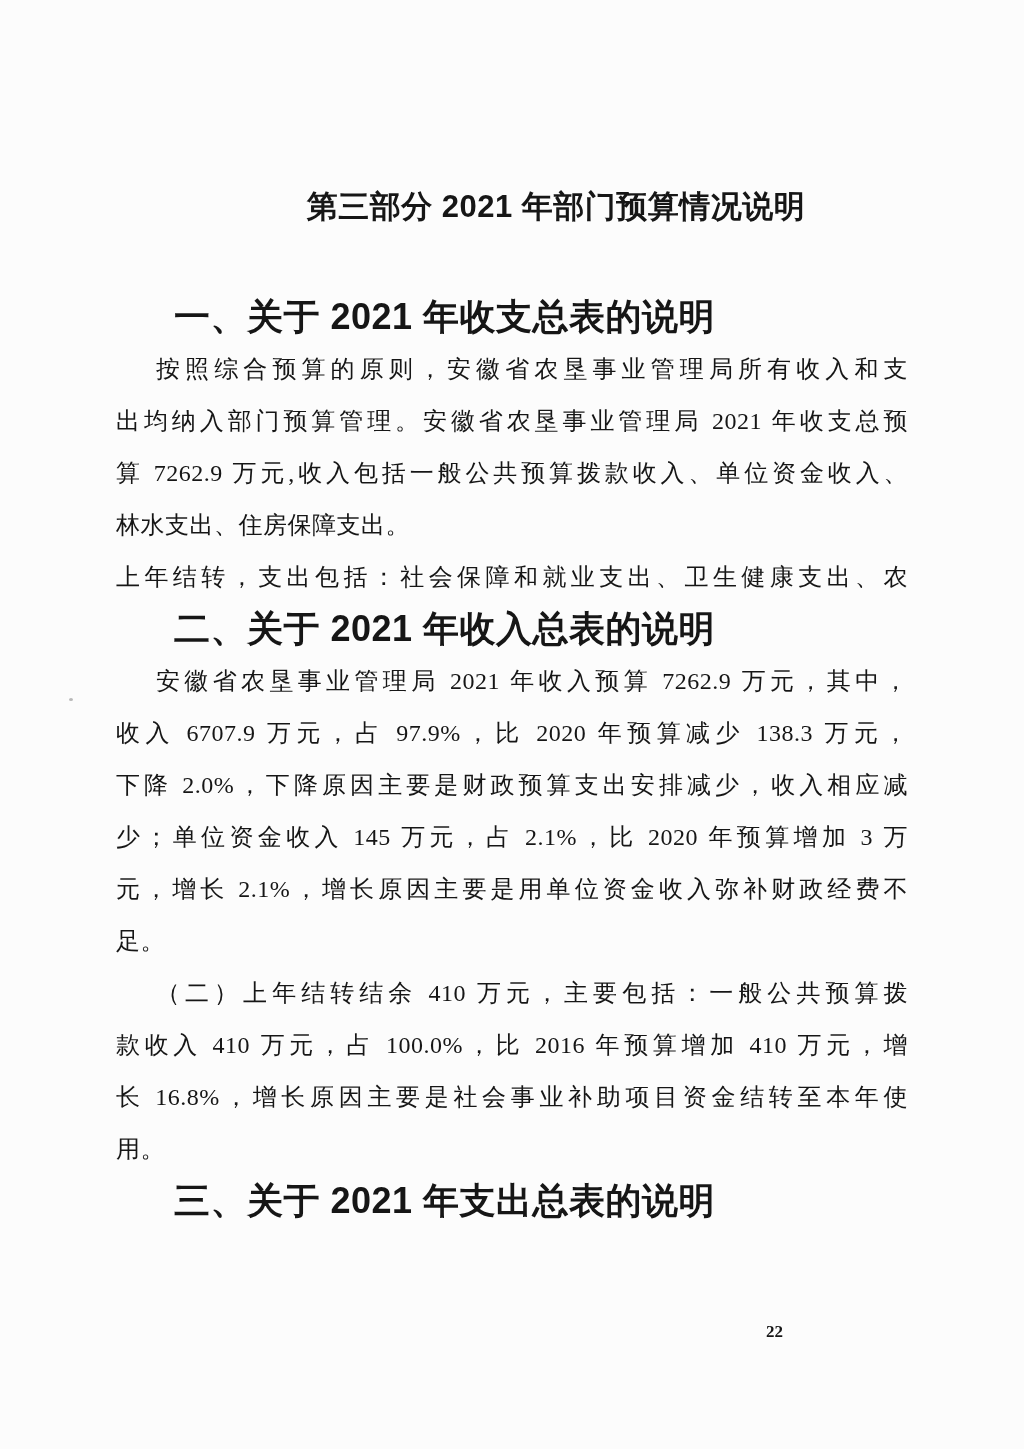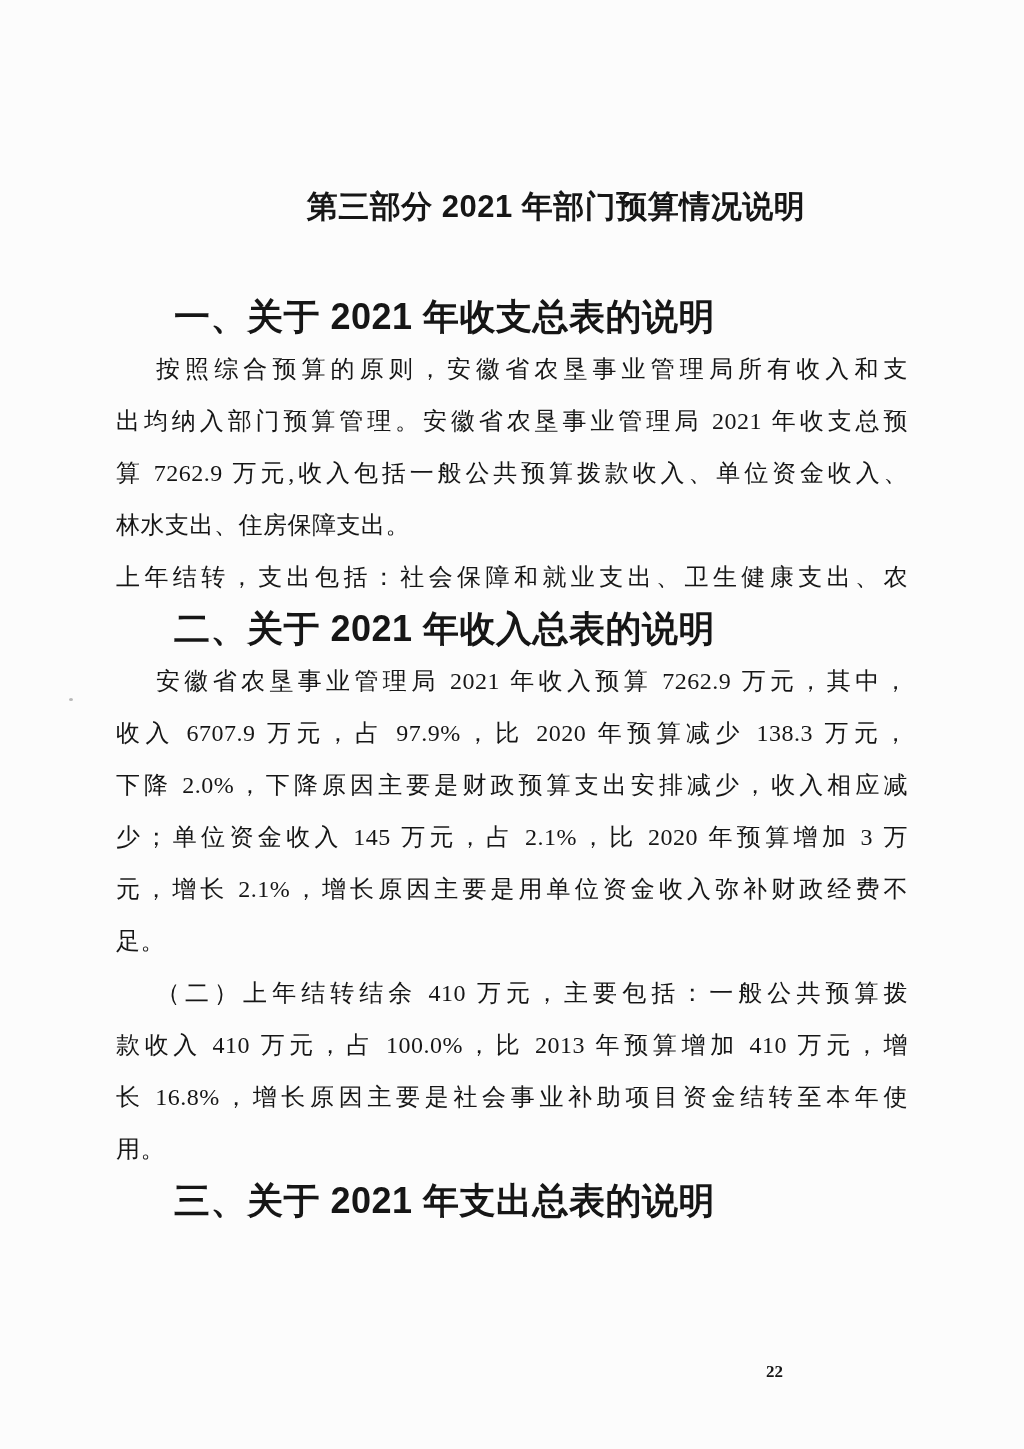--- a/index.html
+++ b/index.html
@@ -57,21 +57,20 @@
     white-space: nowrap;
   }
   .page-number {
     position: absolute;
     left: 766px;
     top: 1320px;
     font-family: "Liberation Serif", "DejaVu Serif", serif;
     font-weight: 700;
     font-size: 17px;
     line-height: 24px;
-    margin-top: 40px;
   }
   .scan-speck {
     position: absolute;
     left: 69px;
     top: 698px;
     width: 4px;
     height: 3px;
     background: #b9b9b9;
     border-radius: 50%;
   }
@@ -90,21 +89,21 @@
       <div class="line body">林水支出、住房保障支出。</div>
       <div class="line body justify">上年结转，支出包括：社会保障和就业支出、卫生健康支出、农</div>
       <div class="line heading">二、关于 2021 年收入总表的说明</div>
       <div class="line body indent justify">安徽省农垦事业管理局 2021 年收入预算 7262.9 万元，其中，</div>
       <div class="line body justify">收入 6707.9 万元，占 97.9%，比 2020 年预算减少 138.3 万元，</div>
       <div class="line body justify">下降 2.0%，下降原因主要是财政预算支出安排减少，收入相应减</div>
       <div class="line body justify">少；单位资金收入 145 万元，占 2.1%，比 2020 年预算增加 3 万</div>
       <div class="line body justify">元，增长 2.1%，增长原因主要是用单位资金收入弥补财政经费不</div>
       <div class="line body">足。</div>
       <div class="line body indent justify">（二）上年结转结余 410 万元，主要包括：一般公共预算拨</div>
-      <div class="line body justify">款收入 410 万元，占 100.0%，比 2013 年预算增加 410 万元，增</div>
+      <div class="line body justify">款收入 410 万元，占 100.0%，比 2016 年预算增加 410 万元，增</div>
       <div class="line body justify">长 16.8%，增长原因主要是社会事业补助项目资金结转至本年使</div>
       <div class="line body">用。</div>
       <div class="line heading">三、关于 2021 年支出总表的说明</div>
     </div>
 
   <div class="scan-speck"></div>
 
   <div class="page-number">22</div>
 </div>
 

